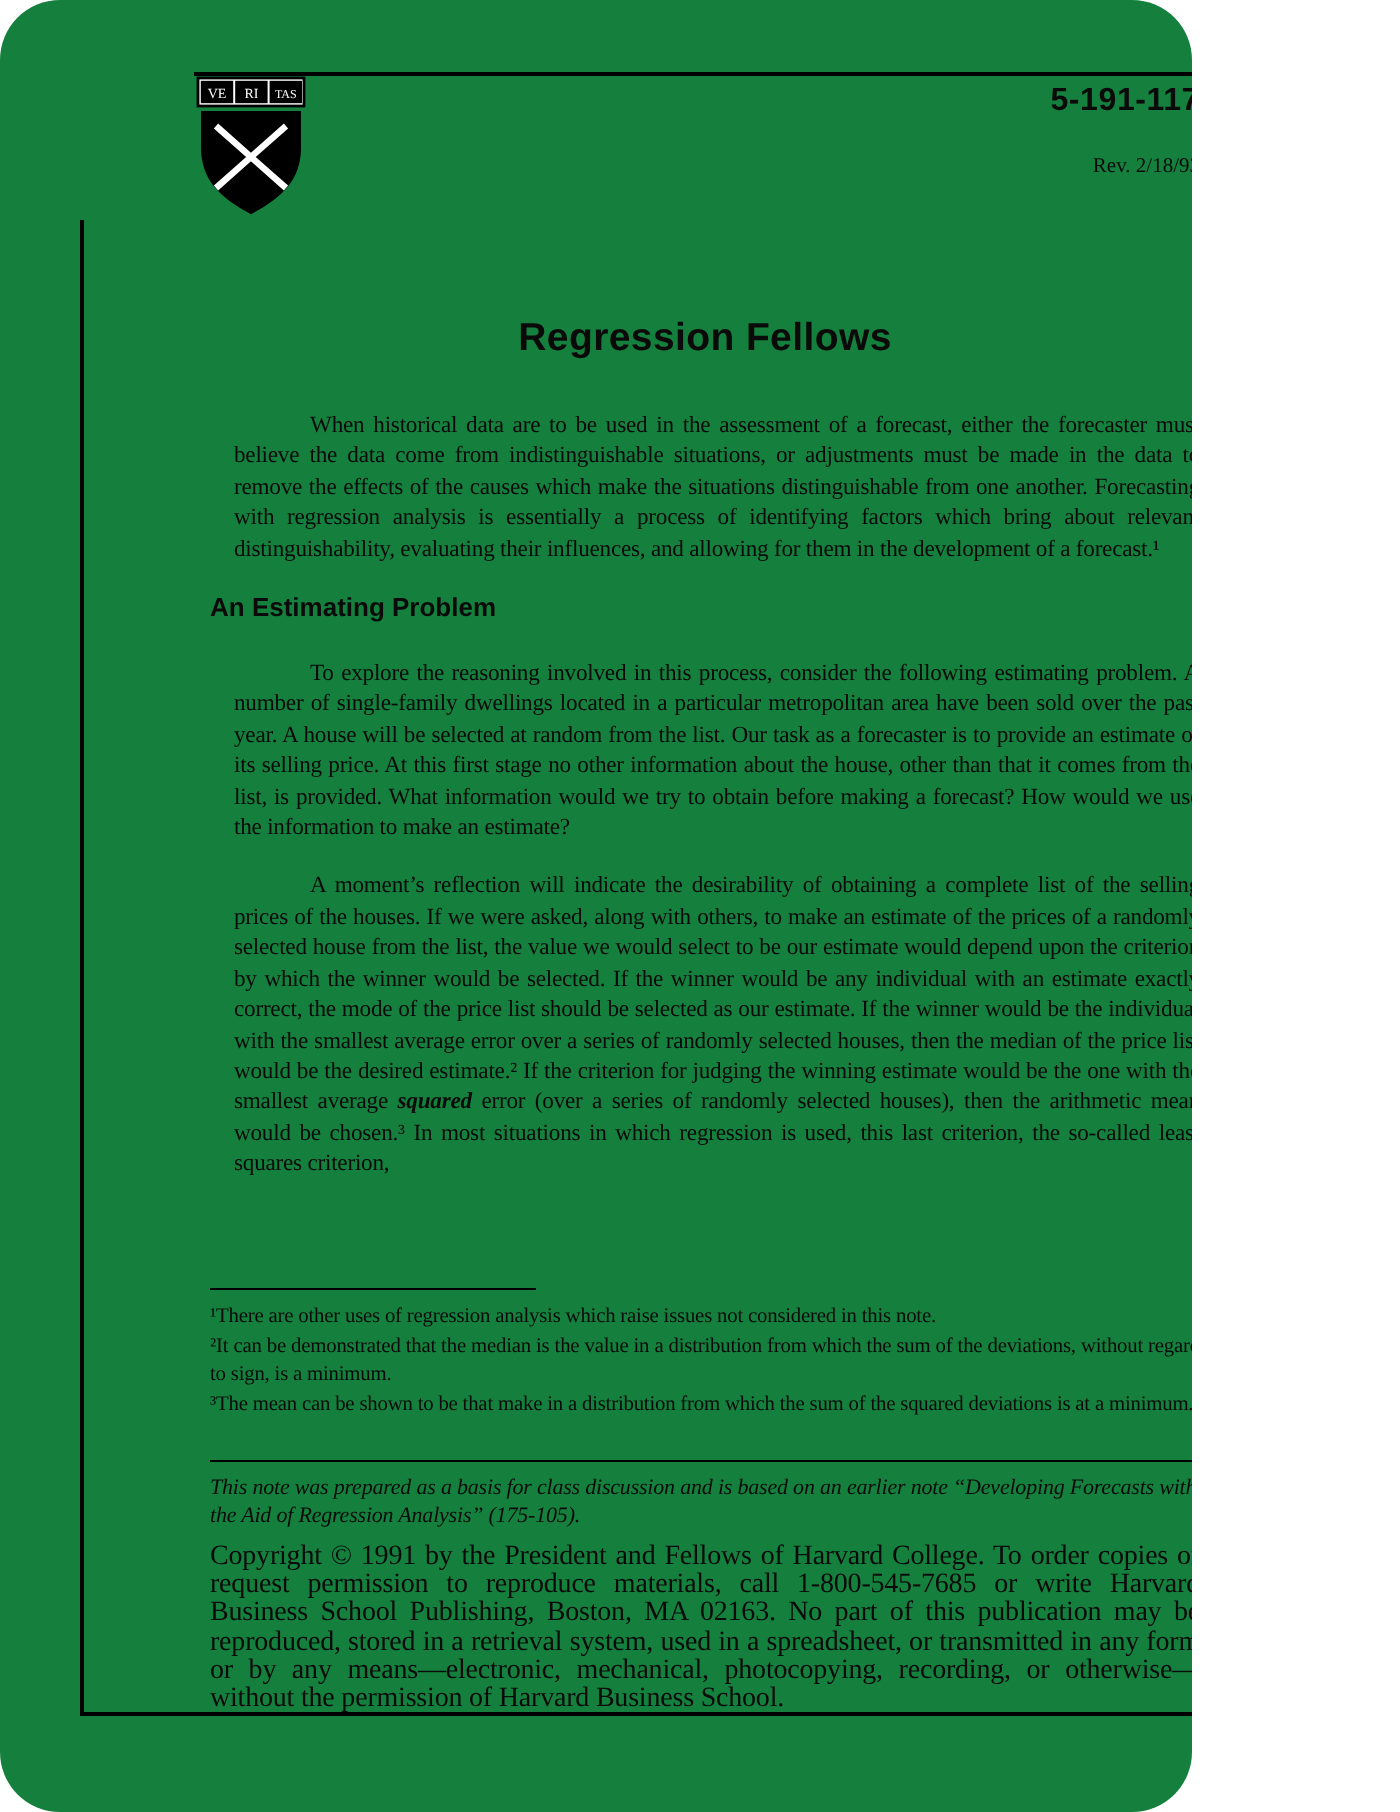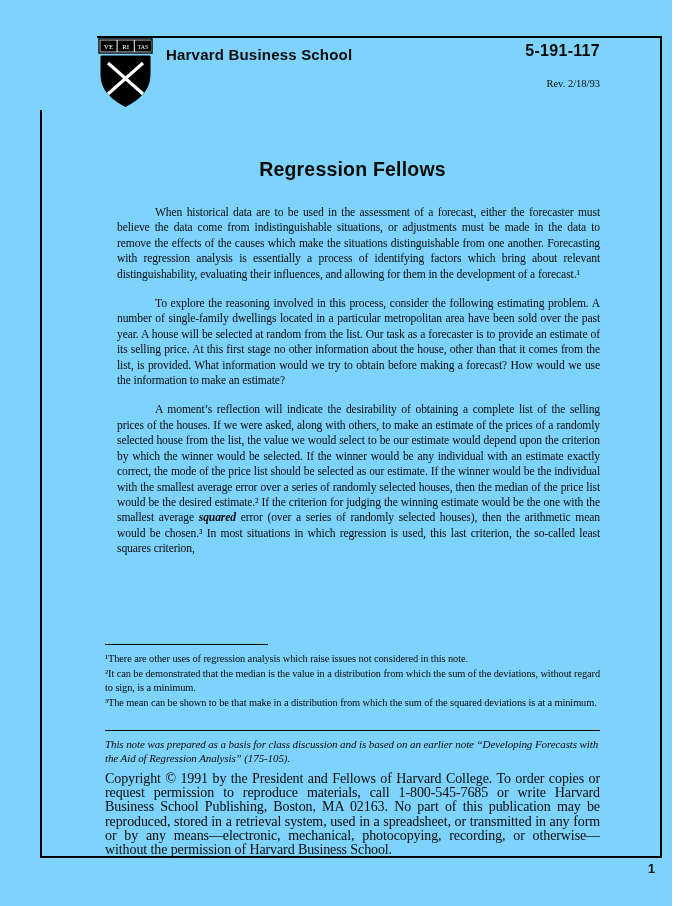--- a/index.html
+++ b/index.html
@@ -1,24 +1,25 @@
 <!DOCTYPE html>
 <html><head>
 <meta charset="utf-8">
 <title>Document</title>
 <style>
   html, body { margin: 0; padding: 0; background: #ffffff; }
   .page {
     position: relative;
-    width: 672px;
+    width: 596px;
     height: 906px;
-    background: #7dd3fc;
+    background: #15803d;
     font-family: "Liberation Serif", serif;
     color: #0a0a0a;
     overflow: hidden;
+    border-radius: 30px;
   }
   .frame { position: absolute; background: #000; }
   .frame-top    { left: 97px;  top: 36px;  width: 565px; height: 2px; }
   .frame-right  { left: 660px; top: 36px;  width: 2px;   height: 822px; }
   .frame-bottom { left: 40px;  top: 856px; width: 622px; height: 2px; }
   .frame-left   { left: 40px;  top: 110px; width: 2px;   height: 746px; }
 
   .logo-box { position: absolute; left: 98px; top: 38px; width: 55px; height: 70px; }
 
   .school-name {
@@ -88,29 +89,29 @@
       <rect x="19.6" y="2.4" width="16.2" height="11.2" fill="#000"></rect>
       <rect x="36.8" y="2.4" width="16.2" height="11.2" fill="#000"></rect>
       <text x="10.5" y="11" font-size="7" text-anchor="middle" fill="#ffffff" font-family="Liberation Serif, serif">VE</text>
       <text x="27.7" y="11" font-size="7" text-anchor="middle" fill="#ffffff" font-family="Liberation Serif, serif">RI</text>
       <text x="44.9" y="11" font-size="6" text-anchor="middle" fill="#ffffff" font-family="Liberation Serif, serif">TAS</text>
       <path d="M3 18 H52 V36 C52 52 42 61 27.5 68.5 C13 61 3 52 3 36 Z" fill="#000" stroke="#000"></path>
       <path d="M10 25 L45 56 M45 25 L10 56" stroke="#ffffff" stroke-width="3.2" fill="none"></path>
     </svg>
   </div>
 
-  <div class="school-name">Harvard Business School</div>
   <div class="header-right">
     <div class="case-number">5-191-117</div>
     <div class="revision">Rev. 2/18/93</div>
   </div>
 
   <div class="content">
     <h1 class="doc-title">Regression Fellows</h1>
     <p class="body-par">When historical data are to be used in the assessment of a forecast, either the forecaster must believe the data come from indistinguishable situations, or adjustments must be made in the data to remove the effects of the causes which make the situations distinguishable from one another. Forecasting with regression analysis is essentially a process of identifying factors which bring about relevant distinguishability, evaluating their influences, and allowing for them in the development of a forecast.¹</p>
+    <h2 class="section-heading">An Estimating Problem</h2>
     <p class="body-par">To explore the reasoning involved in this process, consider the following estimating problem. A number of single-family dwellings located in a particular metropolitan area have been sold over the past year. A house will be selected at random from the list. Our task as a forecaster is to provide an estimate of its selling price. At this first stage no other information about the house, other than that it comes from the list, is provided. What information would we try to obtain before making a forecast? How would we use the information to make an estimate?</p>
     <p class="body-par"><span>A moment’s reflection will indicate the desirability of obtaining a complete list of the selling prices of the houses. If we were asked, along with others, to make an estimate of the prices of a randomly selected house from the list, the value we would select to be our estimate would depend upon the criterion by which the winner would be selected. If the winner would be any individual with an estimate exactly correct, the mode of the price list should be selected as our estimate. If the winner would be the individual with the smallest average error over a series of randomly selected houses, then the median of the price list would be the desired estimate.² If the criterion for judging the winning estimate would be the one with the smallest average </span><span class="bold">squared</span><span> error (over a series of randomly selected houses), then the arithmetic mean would be chosen.³ In most situations in which regression is used, this last criterion, the so-called least squares criterion,</span></p>
   </div>
 
   <div class="fn-separator"></div>
   <div class="footnotes">
     <p class="footnote">¹There are other uses of regression analysis which raise issues not considered in this note.</p>
     <p class="footnote">²It can be demonstrated that the median is the value in a distribution from which the sum of the deviations, without regard to sign, is a minimum.</p>
     <p class="footnote">³The mean can be shown to be that make in a distribution from which the sum of the squared deviations is at a minimum.</p>
   </div>

